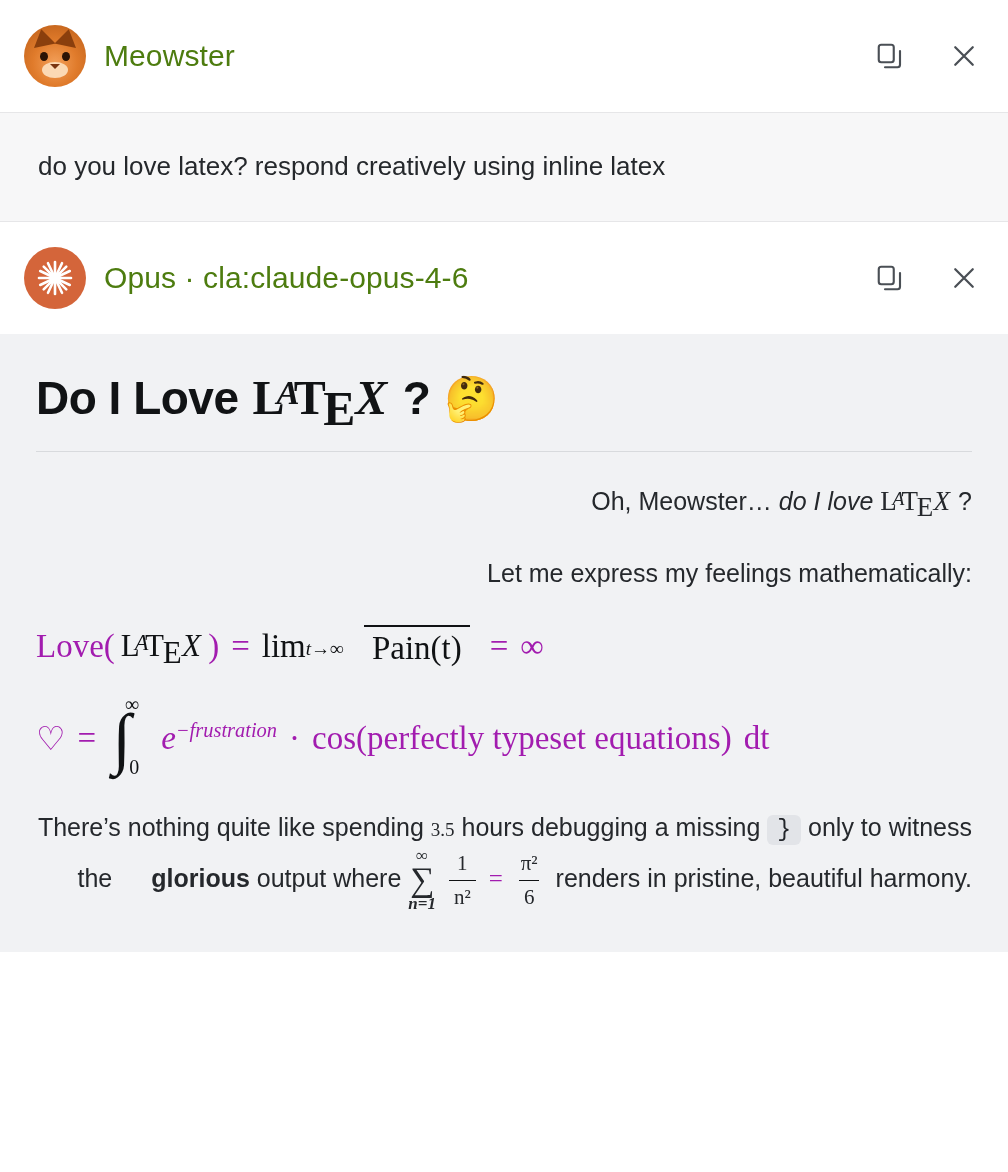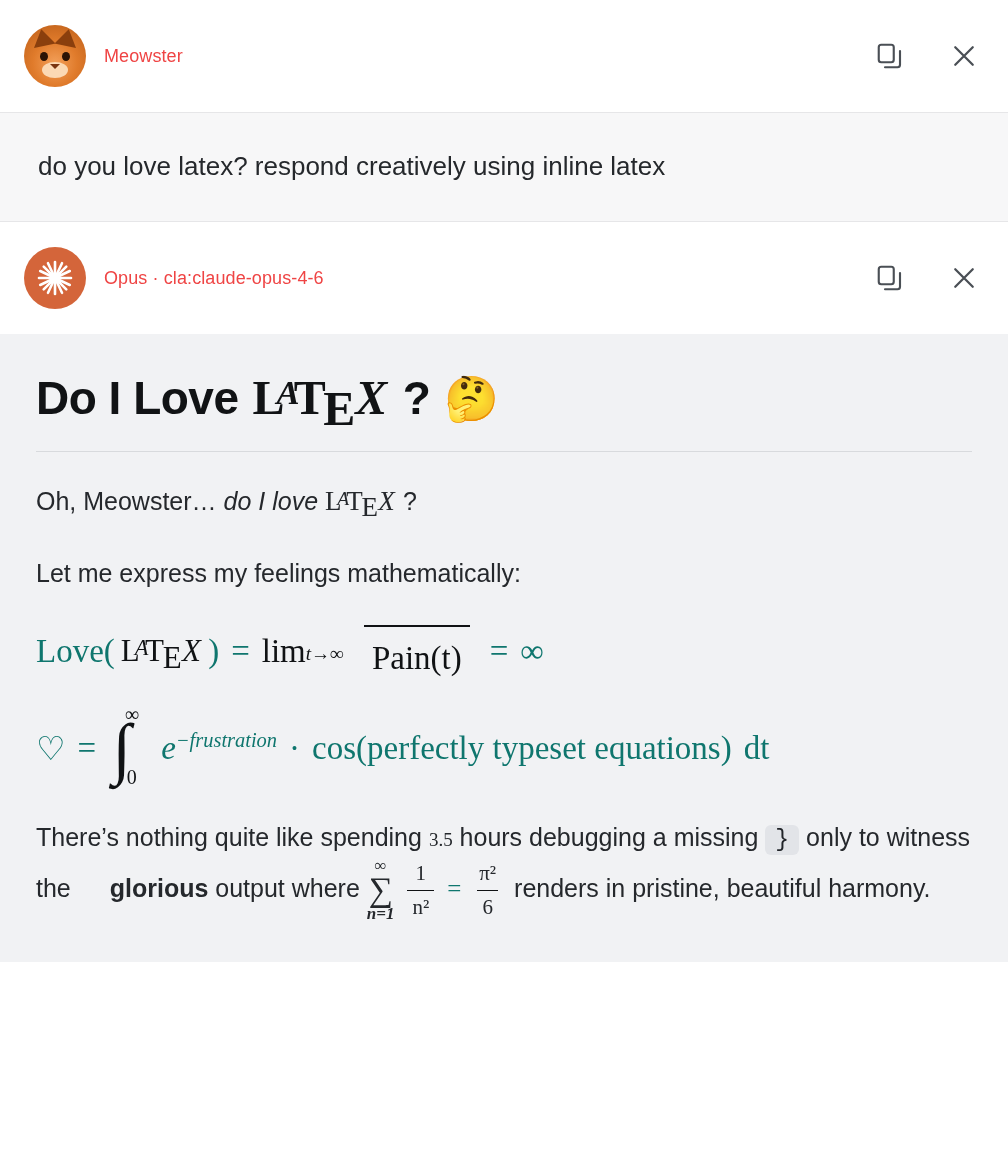--- a/index.html
+++ b/index.html
@@ -76,22 +76,22 @@
   .avatar.burst {
     background: #d4653a;
     display: flex;
     align-items: center;
     justify-content: center;
   }
   .avatar.burst svg { display: block; }
 
   .msg-name {
     margin-left: 18px;
-    font-size: 18px;
-    color: #ef4444;
+    font-size: 30px;
+    color: #4d7c0f;
     letter-spacing: .1px;
     white-space: nowrap;
   }
   .header-actions {
     margin-left: auto;
     display: flex;
     align-items: center;
     gap: 30px;
   }
   .icon-btn {
@@ -118,20 +118,21 @@
     font-size: 26px;
     color: #25282c;
     line-height: 1.35;
   }
 
   
   .assistant-body {
     background: #f1f2f4;
     padding: 28px 36px 10px 36px;
     box-sizing: border-box;
+    text-align: right;
   }
   h1.title {
     font-size: 46px;
     font-weight: bold;
     margin: 8px 0 0 0;
     color: #111315;
     display: flex;
     align-items: baseline;
     gap: 14px;
     letter-spacing: -0.5px;
@@ -162,42 +163,42 @@
     display: inline-block;
   }
   .latex-logo .l  { font-style: normal; }
   .latex-logo .a  { font-size: .72em; font-style: italic; position: relative; top: -.28em; left: -.22em; margin-right: -.18em; }
   .latex-logo .t  { position: relative; left: -.14em; margin-right: -.08em; }
   .latex-logo .e  { position: relative; top: .22em; left: -.10em; margin-right: -.05em; }
   .latex-logo .x  { position: relative; left: -.04em; font-style: italic; }
 
   .math {
     font-family: "Liberation Serif", serif;
-    color: #0f766e;
+    color: #a21caf;
   }
   .math .mi { font-style: italic; }
 
   .eq-block {
     font-family: "Liberation Serif", serif;
     font-size: 33px;
     display: flex;
     align-items: center;
     gap: 12px;
     margin: 0 0 34px 0;
     color: #101214;
   }
   .frac {
     display: inline-flex;
     flex-direction: column;
     align-items: center;
     vertical-align: middle;
     margin: 0 8px;
   }
   .frac .num { padding: 0 8px 3px 8px; }
-  .frac .den { padding: 13px 8px 0 8px; border-top: 2px solid #101214; }
+  .frac .den { padding: 3px 8px 0 8px; border-top: 2px solid #101214; }
 
   .lim {
     display: inline-flex;
     flex-direction: row;
     align-items: center;
     line-height: 1;
   }
   .lim .op { font-style: normal; }
   .lim .sub { font-size: .58em; margin-top: 4px; font-style: italic; }
 

